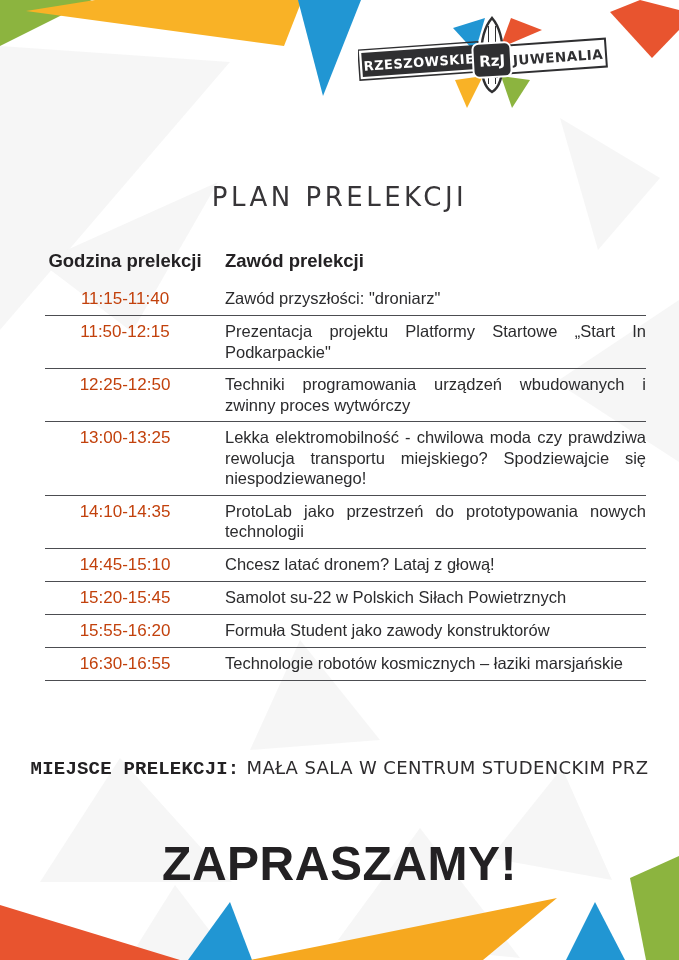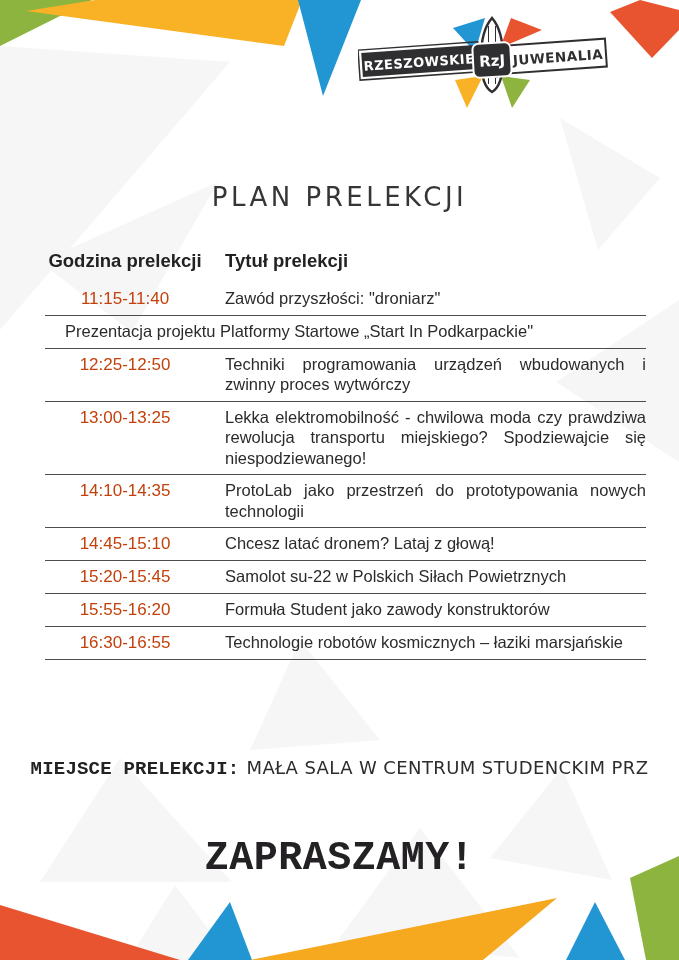--- a/index.html
+++ b/index.html
@@ -42,22 +42,22 @@
   .location{
     position:absolute;left:0;top:757px;width:679px;
     text-align:center;font-size:19px;white-space:nowrap;
   }
   .location .loc-label{font-family:Liberation Mono, monospace;font-weight:800;letter-spacing:.2px;color:#232123;}
   .location .loc-value{font-family:"DejaVu Sans", sans-serif;font-weight:400;letter-spacing:.4px;color:#2e2c2e;margin-left:7px;font-size:18px;}
 
   .closing{
     position:absolute;left:0;top:836px;width:679px;
     text-align:center;
-    font-family:Liberation Mono, monospace;
-    font-weight:800;font-size:40px;letter-spacing:.5px;
+    font-family:Liberation Sans, sans-serif;
+    font-weight:800;font-size:48px;letter-spacing:.5px;
     color:#232123;margin:0;
   }
 </style>
 </head>
 <body>
 
 <div class="poster">
 
   <svg class="decor" width="679" height="960" viewBox="0 0 679 960">
 
@@ -118,28 +118,29 @@
           <text x="134" y="50" text-anchor="middle" font-family="DejaVu Sans, sans-serif" font-size="15" font-weight="bold" fill="#ffffff">RzJ</text>
         </g>
       </svg>
     </div>
 
     <h2 class="subtitle">PLAN PRELEKCJI</h2>
 
     <div class="schedule">
       <div class="shead">
         <div class="htime">Godzina prelekcji</div>
-        <div class="htitle">Tytuł prelekcji</div>
+        <div class="htitle">Zawód prelekcji</div>
       </div>
 
       <div class="srow">
         <div class="stime">11:15-11:40</div>
         <div class="stitle">Zawód przyszłości: "droniarz"</div>
       </div>
       <div class="srow">
+        <div class="stime">11:50-12:15</div>
         <div class="stitle">Prezentacja projektu Platformy Startowe „Start In Podkarpackie"</div>
       </div>
       <div class="srow">
         <div class="stime">12:25-12:50</div>
         <div class="stitle">Techniki programowania urządzeń wbudowanych i zwinny proces wytwórczy</div>
       </div>
       <div class="srow">
         <div class="stime">13:00-13:25</div>
         <div class="stitle">Lekka elektromobilność - chwilowa moda czy prawdziwa rewolucja transportu miejskiego? Spodziewajcie się niespodziewanego!</div>
       </div>

